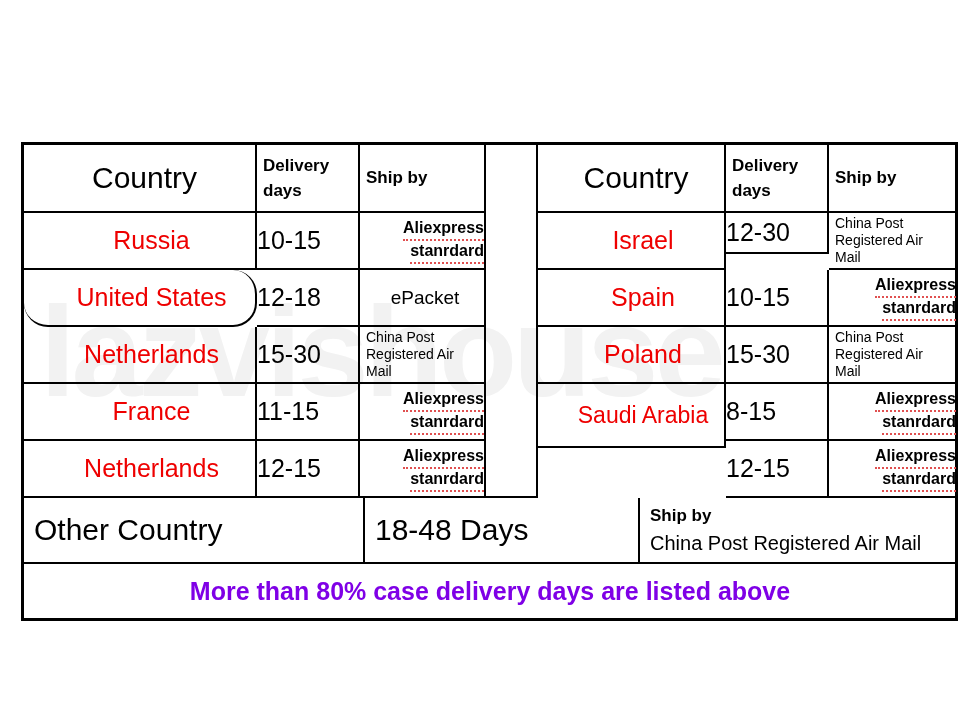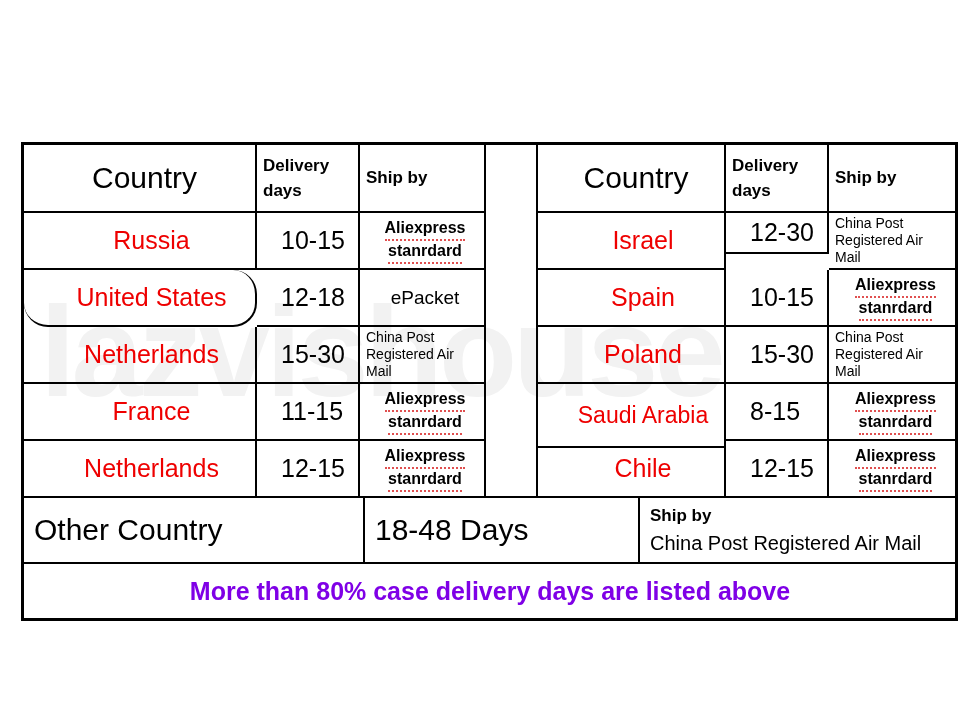--- a/index.html
+++ b/index.html
@@ -89,39 +89,39 @@
     color: #ee0000;
     text-align: center;
     padding-left: 24px;
   }
   .country.sm { font-size: 23px; }
 
   .days {
     font-size: 25px;
     color: #000;
     text-align: left;
-    padding-left: 24px;
+    padding-left: 0;
   }
 
   .ship {
     font-size: 19px;
     color: #000;
     padding-left: 6px;
     text-align: center;
   }
   .ship.small {
     font-size: 14px;
     line-height: 1.22;
     text-align: left;
   }
   .ship.bold {
     font-size: 16px;
     font-weight: bold;
     line-height: 1.25;
-    text-align: center;
+    text-align: right;
   }
   .ship.bold .sq {
     display: inline-block;
     border-bottom: 2px dotted #e05050;
     padding-bottom: 1px;
   }
   .ship.bold .line { display: block; }
 
   .other-label {
     font-size: 30px;
@@ -241,21 +241,20 @@
       <span>Mail</span>
     </div>
 
     <div class="cell country sm bb br" style="left:514px; top:239px; width:188px; height:64px;">Saudi Arabia</div>
     <div class="cell days bb br" style="left:702px; top:239px; width:103px; height:57px;">8-15</div>
     <div class="cell ship bold bb" style="left:805px; top:239px; width:127px; height:57px;">
       <span class="line"><span class="sq">Aliexpress</span></span>
       <span class="line"><span class="sq">stanrdard</span></span>
     </div>
 
-    <div class="cell country bb br" style="left:514px; top:296px; width:188px; height:57px;">Chile</div>
     <div class="cell days bb br" style="left:702px; top:296px; width:103px; height:57px;">12-15</div>
     <div class="cell ship bold bb" style="left:805px; top:296px; width:127px; height:57px;">
       <span class="line"><span class="sq">Aliexpress</span></span>
       <span class="line"><span class="sq">stanrdard</span></span>
     </div>
 
     <div class="cell other-label bb br" style="left:0px;   top:353px; width:341px; height:66px;">Other Country</div>
     <div class="cell other-days bb br" style="left:341px; top:353px; width:275px; height:66px;">18-48 Days</div>
     <div class="cell other-ship bb" style="left:616px; top:353px; width:316px; height:66px;">
       <span class="t1">Ship by</span>

